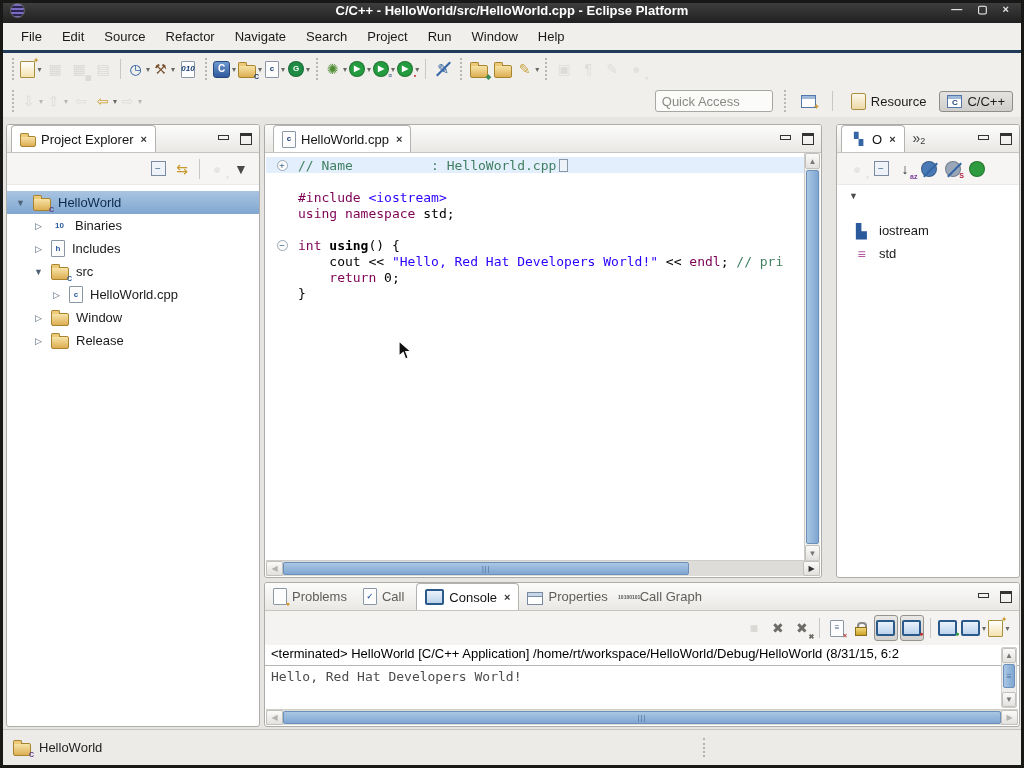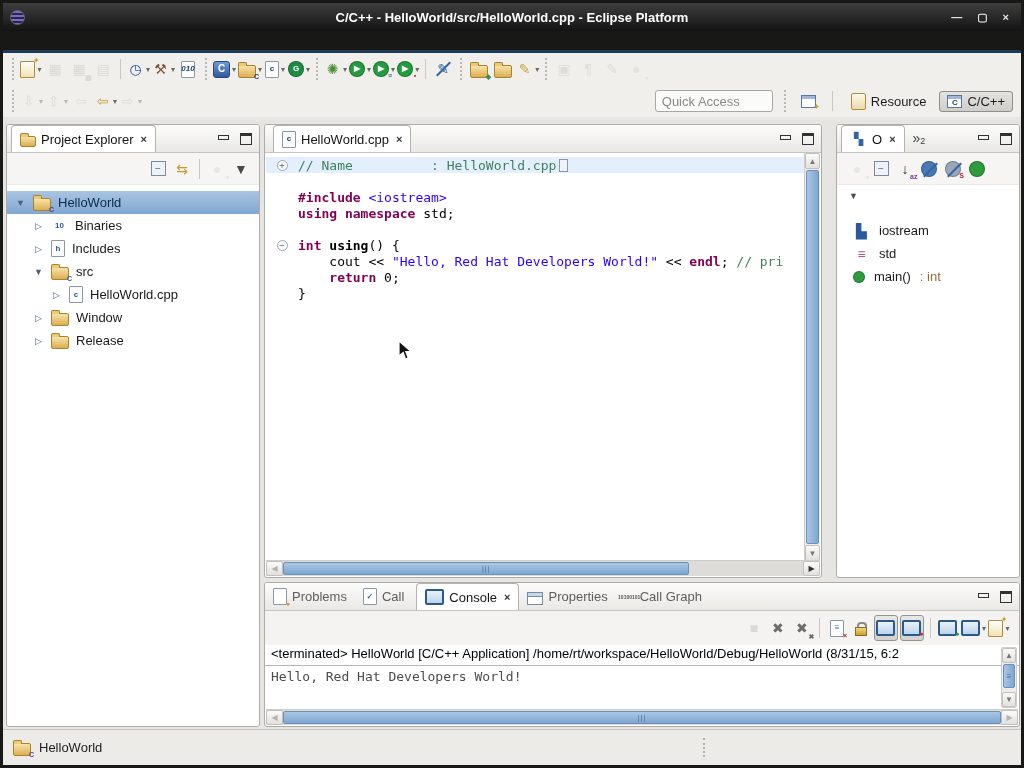--- a/index.html
+++ b/index.html
@@ -1,20 +1,20 @@
 <!DOCTYPE html>
 <html style="--keyword: #7f0055; --string: #2a00ff; --comment: #3f7f5f; --return_type: #8f7037; --selection: #86abd4; --titlebar: #1e1e1e;"><head>
 <meta charset="utf-8">
 <style>
   html,body{margin:0;padding:0;background:#555;}
   #window{position:relative;width:1024px;height:768px;background:#181816;overflow:hidden;
           font-family:"Liberation Sans",sans-serif;-webkit-font-smoothing:antialiased;}
   
   .titlebar{position:absolute;left:3px;top:3px;right:3px;height:28px;
-            background:linear-gradient(#3e3e3e,#141414);display:flex;align-items:center;}
+            background:linear-gradient(#3e3e3e,#141414);display:flex;align-items:flex-start;}
   .logo{width:13px;height:13px;border-radius:50%;margin-left:7px;flex:none;
         background:repeating-linear-gradient(180deg,#7a6cc0 0 2px,#2c2450 2px 4px);border:1px solid #666;}
   .wtitle{position:absolute;left:0;right:0;text-align:center;color:#fff;font-weight:bold;font-size:13px;}
   .wctrls{position:absolute;right:12px;display:flex;gap:15px;color:#e8e8e8;font-size:11px;font-weight:bold;}
   .wctrls span{cursor:default;}
   
   .menubar{position:absolute;left:3px;top:23px;right:3px;height:27px;background:#f0efec;
            display:flex;align-items:center;padding-left:8px;}
   .mitem{padding:4px 10px;font-size:13px;color:#1a1a1a;}
   .blueline{position:absolute;left:3px;top:50px;right:3px;height:3px;background:#203b58;}
@@ -87,21 +87,21 @@
   .trow{display:flex;align-items:center;height:23px;font-size:13px;color:#1a1a1a;gap:7px;white-space:nowrap;}
   .trow.sel{background:linear-gradient(#a9c4e2,#80a7d1);color:#0b2a4c;}
   .arr{width:11px;font-size:9px;color:#4e6177;text-align:center;flex:none;}
   
   .codearea{position:absolute;left:1px;right:16px;top:28px;bottom:16px;overflow:hidden;background:#fff;padding-top:4px;}
   .cline{display:flex;align-items:center;height:16px;font:13px "DejaVu Sans Mono",monospace;white-space:pre;color:#000;}
   .cline.hl{background:#e3effc;}
   .fold{width:32px;flex:none;display:flex;justify-content:center;align-items:center;}
   .fc{width:9px;height:9px;border:1px solid #9aa7b5;border-radius:50%;background:#fdfdfd;color:#42688c;
       font-size:9px;line-height:8px;display:flex;align-items:center;justify-content:center;}
-  .kw{color:var(--keyword);font-weight:bold;}
+  .kw{color:var(--keyword);font-weight:normal;}
   .str{color:var(--string);}
   .cm{color:var(--comment);}
   .bd{font-weight:bold;}
   .suf{color:var(--return_type);}
   .foldbox{display:inline-block;width:7px;height:11px;border:1px solid #8a97a5;background:#eef3f9;margin-left:3px;}
   
   .vscroll{position:absolute;top:28px;right:1px;width:15px;bottom:16px;background:#efedeb;
            border-left:1px solid #cfcdc9;display:flex;flex-direction:column;}
   .sarr{height:14px;flex:none;background:linear-gradient(#fafaf9,#e3e1de);border:1px solid #c2c0bc;border-radius:2px;
         font-size:8px;color:#777;display:flex;align-items:center;justify-content:center;}
@@ -139,20 +139,32 @@
   <div class="titlebar">
     <span class="logo"></span>
     <span class="wtitle">C/C++ - HelloWorld/src/HelloWorld.cpp - Eclipse Platform</span>
     <span class="wctrls">
       <span>—</span>
       <span>▢</span>
       <span>×</span>
     </span>
   </div>
 
+  <div class="menubar">
+      <span class="mitem">File</span>
+      <span class="mitem">Edit</span>
+      <span class="mitem">Source</span>
+      <span class="mitem">Refactor</span>
+      <span class="mitem">Navigate</span>
+      <span class="mitem">Search</span>
+      <span class="mitem">Project</span>
+      <span class="mitem">Run</span>
+      <span class="mitem">Window</span>
+      <span class="mitem">Help</span>
+    </div>
   <div class="blueline"></div>
 
   <div class="tbar" id="tbar1">
       <span class="grip"></span>
       <span class="tbtn">
         <span class="ic docnew"></span>
         <span class="dd">▾</span>
       </span>
       <span class="tbtn dis">
         <span class="ic g" style="color: rgb(189, 187, 183);">▦</span>
@@ -436,25 +448,20 @@
     </div>
     <div class="olist">
         <div class="orow">
           <span class="ic g" style="color: rgb(42, 90, 156);">▙</span>
           <span>iostream</span>
         </div>
         <div class="orow">
           <span class="ic g" style="color: rgb(181, 88, 158);">≡</span>
           <span>std</span>
         </div>
-        <div class="orow">
-          <span class="ic circle tiny" style="background: rgb(46, 155, 63);"></span>
-          <span>main()</span>
-          <span class="suf"> : int</span>
-        </div>
       </div>
   </div>
 
   <div class="panel" style="left:264px;top:582px;width:754px;height:143px;">
     <div class="vhead">
         <span class="vtab">
           <span class="ic doc">
             <span class="bdg" style="color: rgb(212, 154, 42);">●</span>
           </span>
           <span>Problems</span>

